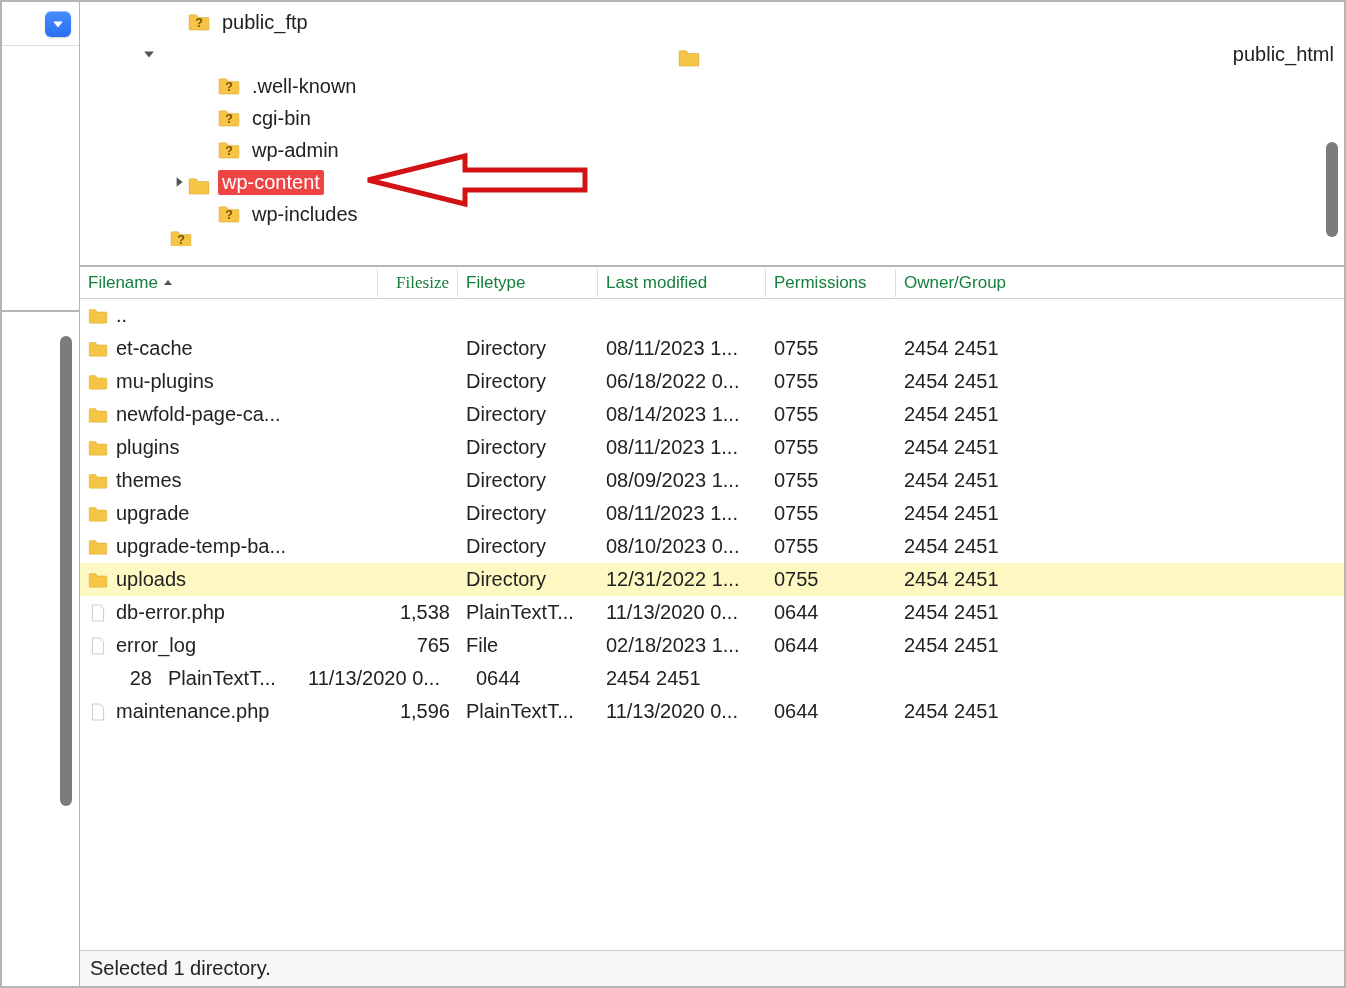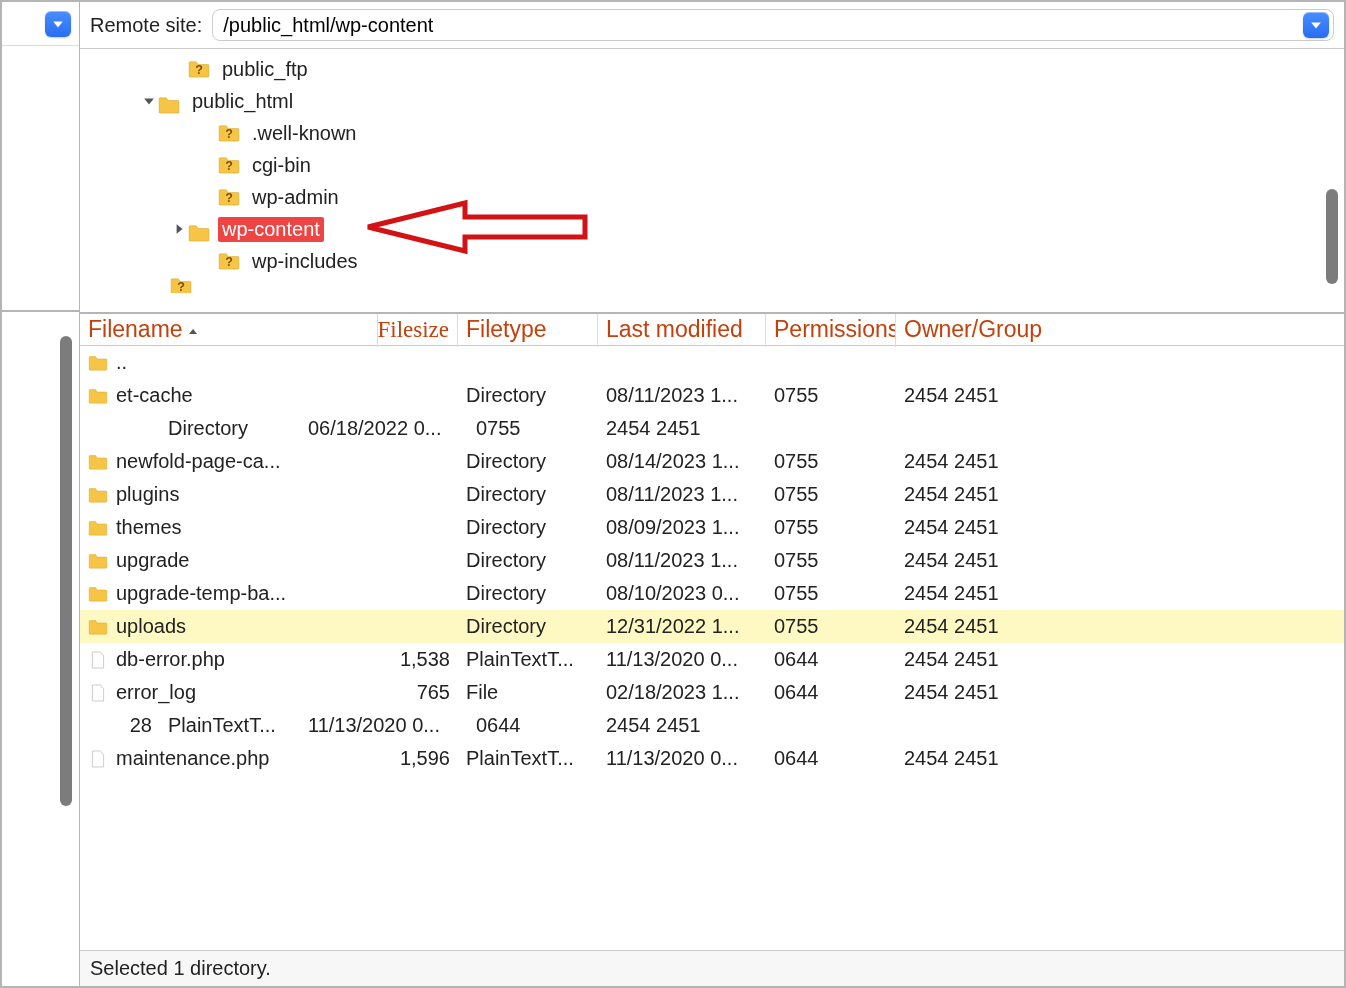--- a/index.html
+++ b/index.html
@@ -122,22 +122,22 @@
 
   .file-pane {
     flex:1;
     display:flex;
     flex-direction:column;
     min-height:0;
   }
   .file-header {
     display:flex;
     border-bottom:1px solid #ccc;
-    font-size:23px;
-    color:#c2410c;
+    font-size:17px;
+    color:#15803d;
     height:32px;
     align-items:center;
     user-select:none;
   }
   .col {
     padding: 4px 8px;
     border-right:1px solid #ddd;
     display:flex;
     align-items:center;
     gap:4px;
@@ -228,43 +228,32 @@
       </span>
     </div>
     <div class="left-mid"></div>
     <div class="left-bottom">
       <span class="scroll-pill" style="left:58px; top:24px; height:470px;"></span>
     </div>
   </aside>
 
   <main class="right-pane">
 
-    <div class="addr-bar">
-      <span class="addr-label">Remote site:</span>
-      <div class="addr-field">
-        <input type="text" value="/public_html/wp-content" style="">
-        <span class="dd-btn">
-          <svg width="12" height="12" viewBox="0 0 10 10">
-              <use href="#sym-caret-down"></use>
-            </svg>
-        </span>
-      </div>
-    </div>
 
     <div class="tree-pane">
 
       <div id="tree-container">
           <div class="tree-node" style="padding-left: 84px;">
             <span class="toggle-arrow"></span>
             <span class="unk-folder-ico"><svg width="22" height="18">
                 <use href="#sym-folder-q"></use>
               </svg></span>
             <span class="tree-label">public_ftp</span>
           </div>
-          <div class="tree-node" style="padding-left: 54px;">
+          <div class="tree-node" style="padding-left: 54px; justify-content: space-between;">
             <span class="toggle-arrow">
               <svg width="12" height="12" viewBox="0 0 10 10">
                 <use href="#sym-caret-down"></use>
               </svg>
             </span>
             <span class="folder-ico"><svg width="22" height="18">
                 <use href="#sym-folder"></use>
               </svg></span>
             <span class="tree-label">public_html</span>
           </div>
@@ -361,20 +350,28 @@
               </span>
               <span>et-cache</span>
             </div>
             <div class="cell size"></div>
             <div class="cell type">Directory</div>
             <div class="cell lmod">08/11/2023 1...</div>
             <div class="cell perm">0755</div>
             <div class="cell owner">2454 2451</div>
           </div>
           <div class="file-row">
+            <div class="cell name">
+              <span class="file-ico">
+                <svg width="20" height="16">
+                  <use href="#sym-folder"></use>
+                </svg>
+              </span>
+              <span>mu-plugins</span>
+            </div>
             <div class="cell size"></div>
             <div class="cell type">Directory</div>
             <div class="cell lmod">06/18/2022 0...</div>
             <div class="cell perm">0755</div>
             <div class="cell owner">2454 2451</div>
           </div>
           <div class="file-row">
             <div class="cell name">
               <span class="file-ico">
                 <svg width="20" height="16">

